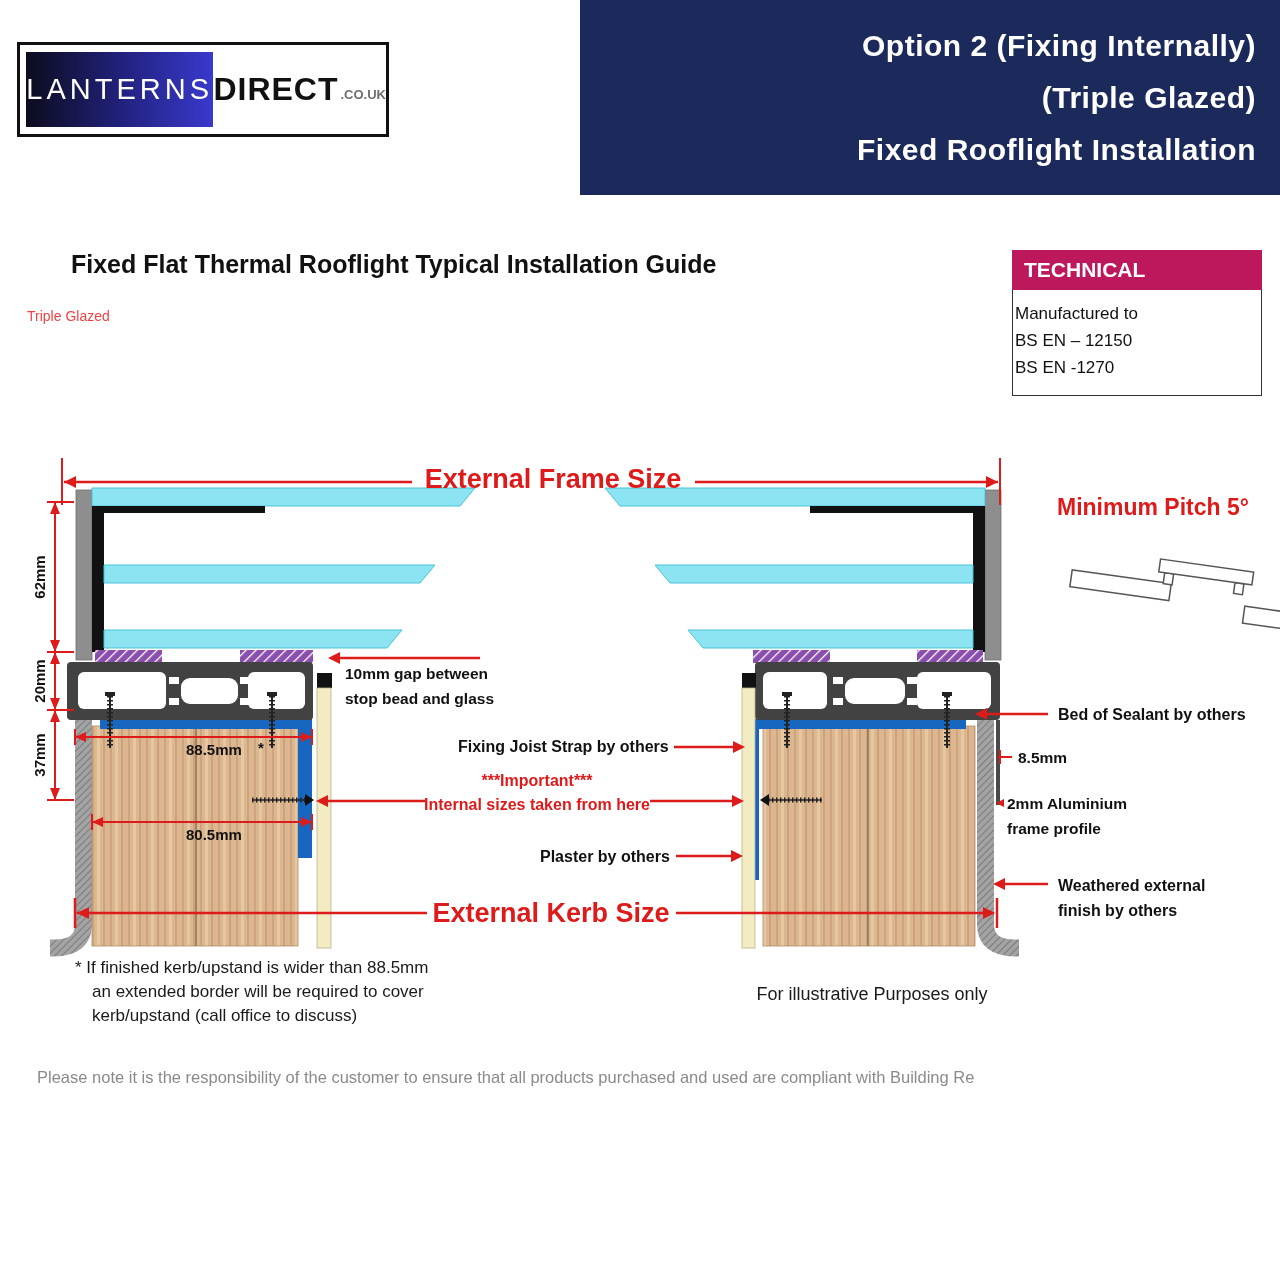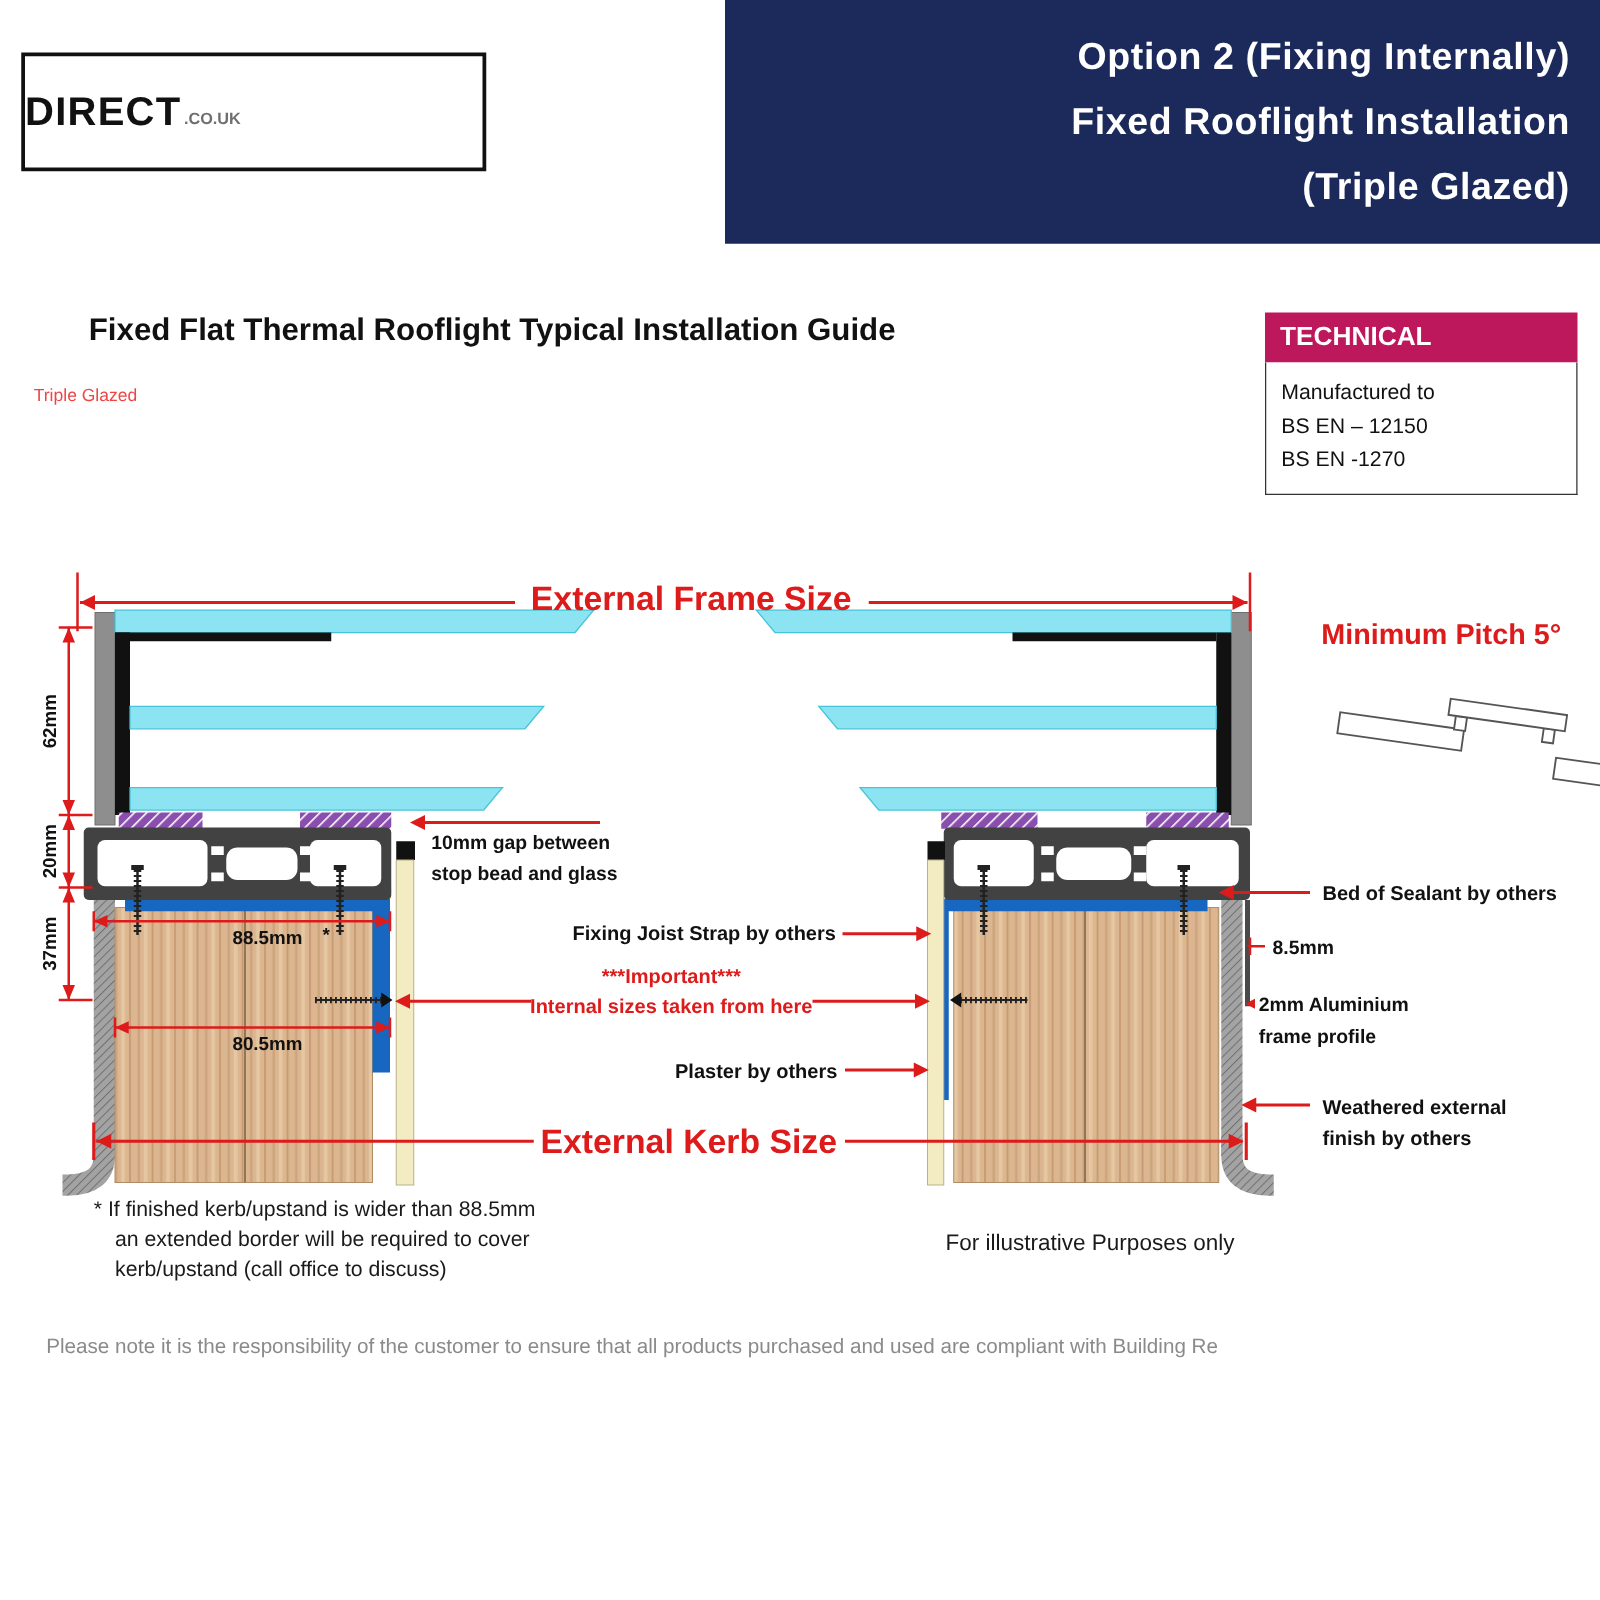--- a/index.html
+++ b/index.html
@@ -16,21 +16,21 @@
         display:flex;align-items:center;justify-content:center;}
   .logo-blue span{color:#fff;font-size:29px;letter-spacing:4px;font-weight:400;}
   .logo-direct{color:#111;font-size:32px;font-weight:800;margin-left:0;letter-spacing:1px;}
   .logo-suffix{color:#6f6f6f;font-size:13px;font-weight:800;margin-left:2px;margin-top:10px;}
 
   .title{position:absolute;left:27px;top:250px;font-size:25px;font-weight:bold;color:#111;margin-left:44px;}
   .subtitle{position:absolute;left:27px;top:308px;font-size:14px;color:#ef4444;}
 
   .tech{position:absolute;left:1012px;top:250px;width:250px;box-sizing:border-box;}
   .tech-head{background:#be185d;color:#fff;font-size:21px;font-weight:bold;padding:8px 12px;}
-  .tech-body{border:1px solid #333;border-top:none;background:#fff;padding:10px 12px 14px 12px;}
+  .tech-body{border:1px solid #333;border-top:none;background:#fff;padding:10px 12px 14px 2px;}
   .tech-body div{font-size:17px;color:#111;line-height:27px;}
 
   .disclaimer{position:absolute;left:37px;top:1068px;font-size:16.5px;color:#8a8a8a;}
 
   svg text{font-family:"Liberation Sans",sans-serif;}
   .bigred{font-size:27px;font-weight:bold;fill:#dd1b1b;}
   .medred{font-size:23px;font-weight:bold;fill:#dd1b1b;}
   .lblB{font-size:16px;font-weight:bold;fill:#111;}
   .lblB15{font-size:15.5px;font-weight:bold;fill:#111;}
   .lblR{font-size:16px;font-weight:bold;fill:#dd1b1b;}
@@ -38,25 +38,28 @@
   .note{font-size:17px;fill:#1a1a1a;}
   .illus{font-size:18px;fill:#1a1a1a;}
 </style>
 </head>
 <body>
 
 <div class="page">
 
   <div class="banner">
     <div>Option 2 (Fixing Internally)</div>
+    <div>(Triple Glazed)</div>
     <div>Fixed Rooflight Installation</div>
-    <div>(Triple Glazed)</div>
   </div>
 
   <div class="logo">
+    <div class="logo-blue">
+      <span>LANTERNS</span>
+    </div>
     <span class="logo-direct">DIRECT</span>
     <span class="logo-suffix">.CO.UK</span>
   </div>
 
   <div class="title">Fixed Flat Thermal Rooflight Typical Installation Guide</div>
   <div class="subtitle">Triple Glazed</div>
 
   <div class="tech">
     <div class="tech-head">TECHNICAL</div>
     <div class="tech-body">

